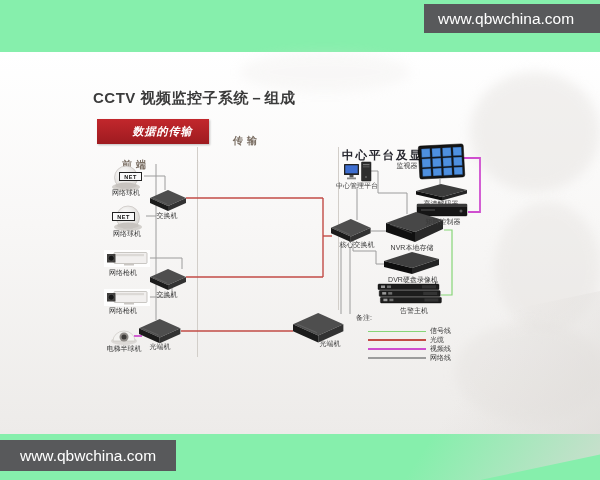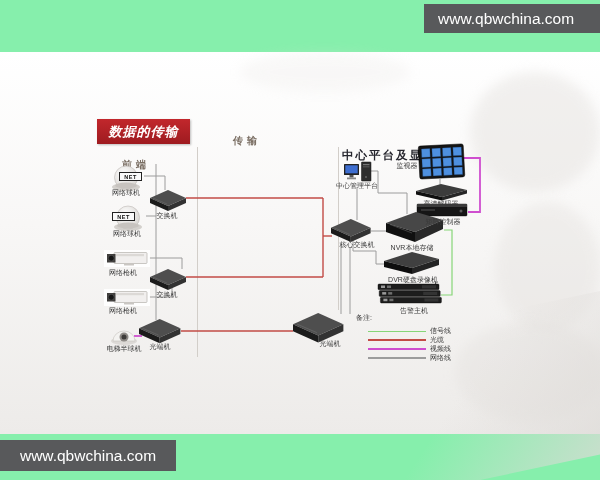--- a/index.html
+++ b/index.html
@@ -11,23 +11,23 @@
   .swoosh{position:absolute;right:-60px;bottom:-40px;width:320px;height:160px;
           background:linear-gradient(135deg,rgba(255,255,255,0) 40%,#dddad7 100%);
           transform:rotate(-12deg);}
   .banner{position:absolute;background:#58595b;color:#fff;font-size:15.5px;
           display:flex;align-items:center;}
   .banner-tr{left:424px;top:4px;width:176px;height:29px;padding-left:14px;box-sizing:border-box;}
   .banner-bl{left:0;top:440px;width:176px;height:31px;justify-content:center;}
   .title{position:absolute;left:93px;top:89px;font-size:15px;font-weight:bold;color:#3b3b3b;
          letter-spacing:0.5px;white-space:nowrap;}
   .badge{position:absolute;left:97px;top:119px;width:93px;height:25px;
-         background:linear-gradient(180deg,#c2272c,#9e1b20);color:#fff;font-size:13px;
+         background:linear-gradient(180deg,#c2272c,#9e1b20);color:#fff;font-size:11px;
          font-weight:bold;font-style:italic;display:flex;align-items:center;justify-content:center;
-         letter-spacing:1px;box-shadow:1px 1px 2px rgba(0,0,0,.25);white-space:nowrap;}
+         letter-spacing:1px;box-shadow:1px 1px 2px rgba(0,0,0,.25);white-space:nowrap;padding-left:19px;}
   .colhdr{position:absolute;font-weight:bold;color:#7a6e63;font-size:10px;letter-spacing:4px;white-space:nowrap;}
   .colhdr-center{color:#26262e;font-size:11.5px;letter-spacing:2px;}
   .vline{position:absolute;width:1px;background:#d2cec9;}
   .devlabel{position:absolute;transform:translateX(-50%);font-size:7px;color:#3a3a3a;
             white-space:nowrap;line-height:8px;}
   .netbadge{position:absolute;width:23px;height:9px;background:#fafafa;border:1px solid #222;
             font-size:5.5px;font-weight:bold;color:#111;display:flex;align-items:center;
             justify-content:center;letter-spacing:.5px;box-sizing:border-box;}
   .legend{position:absolute;left:356px;top:313px;width:120px;}
   .legend-title{font-size:7px;color:#3a3a3a;margin-bottom:3px;}
@@ -50,20 +50,21 @@
     <div class="swoosh"></div>
   </div>
 
   <div class="banner banner-tr">
     <span>www.qbwchina.com</span>
   </div>
   <div class="banner banner-bl">
     <span>www.qbwchina.com</span>
   </div>
 
+  <div class="title">CCTV 视频监控子系统－组成</div>
   <div class="badge">数据的传输</div>
 
   <div class="colhdr" style="left:122px;top:158px;">前端</div>
   <div class="colhdr" style="left:233px;top:134px;">传输</div>
   <div class="colhdr colhdr-center" style="left:342px;top:148px;">中心平台及显示</div>
 
   <div class="vline" style="left:197px;top:147px;height:210px;"></div>
   <div class="vline" style="left:338px;top:147px;height:163px;"></div>
 
   <svg width="600" height="480" viewBox="0 0 600 480">

